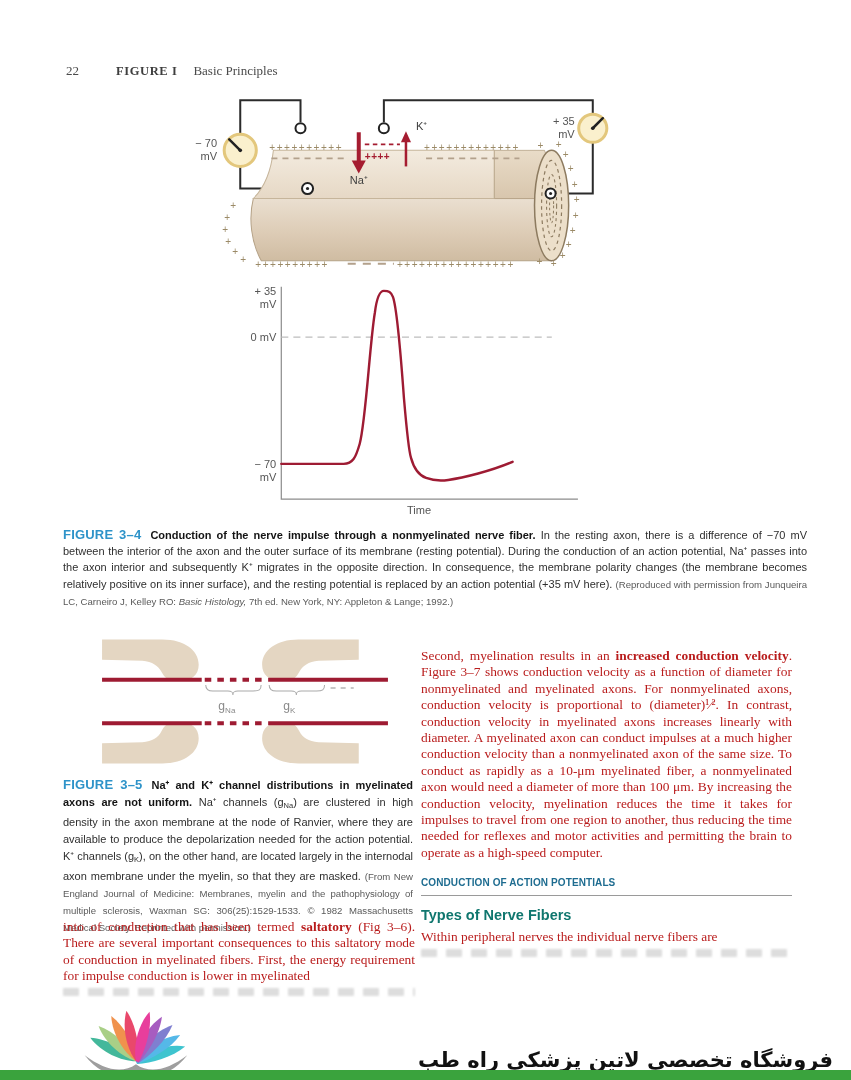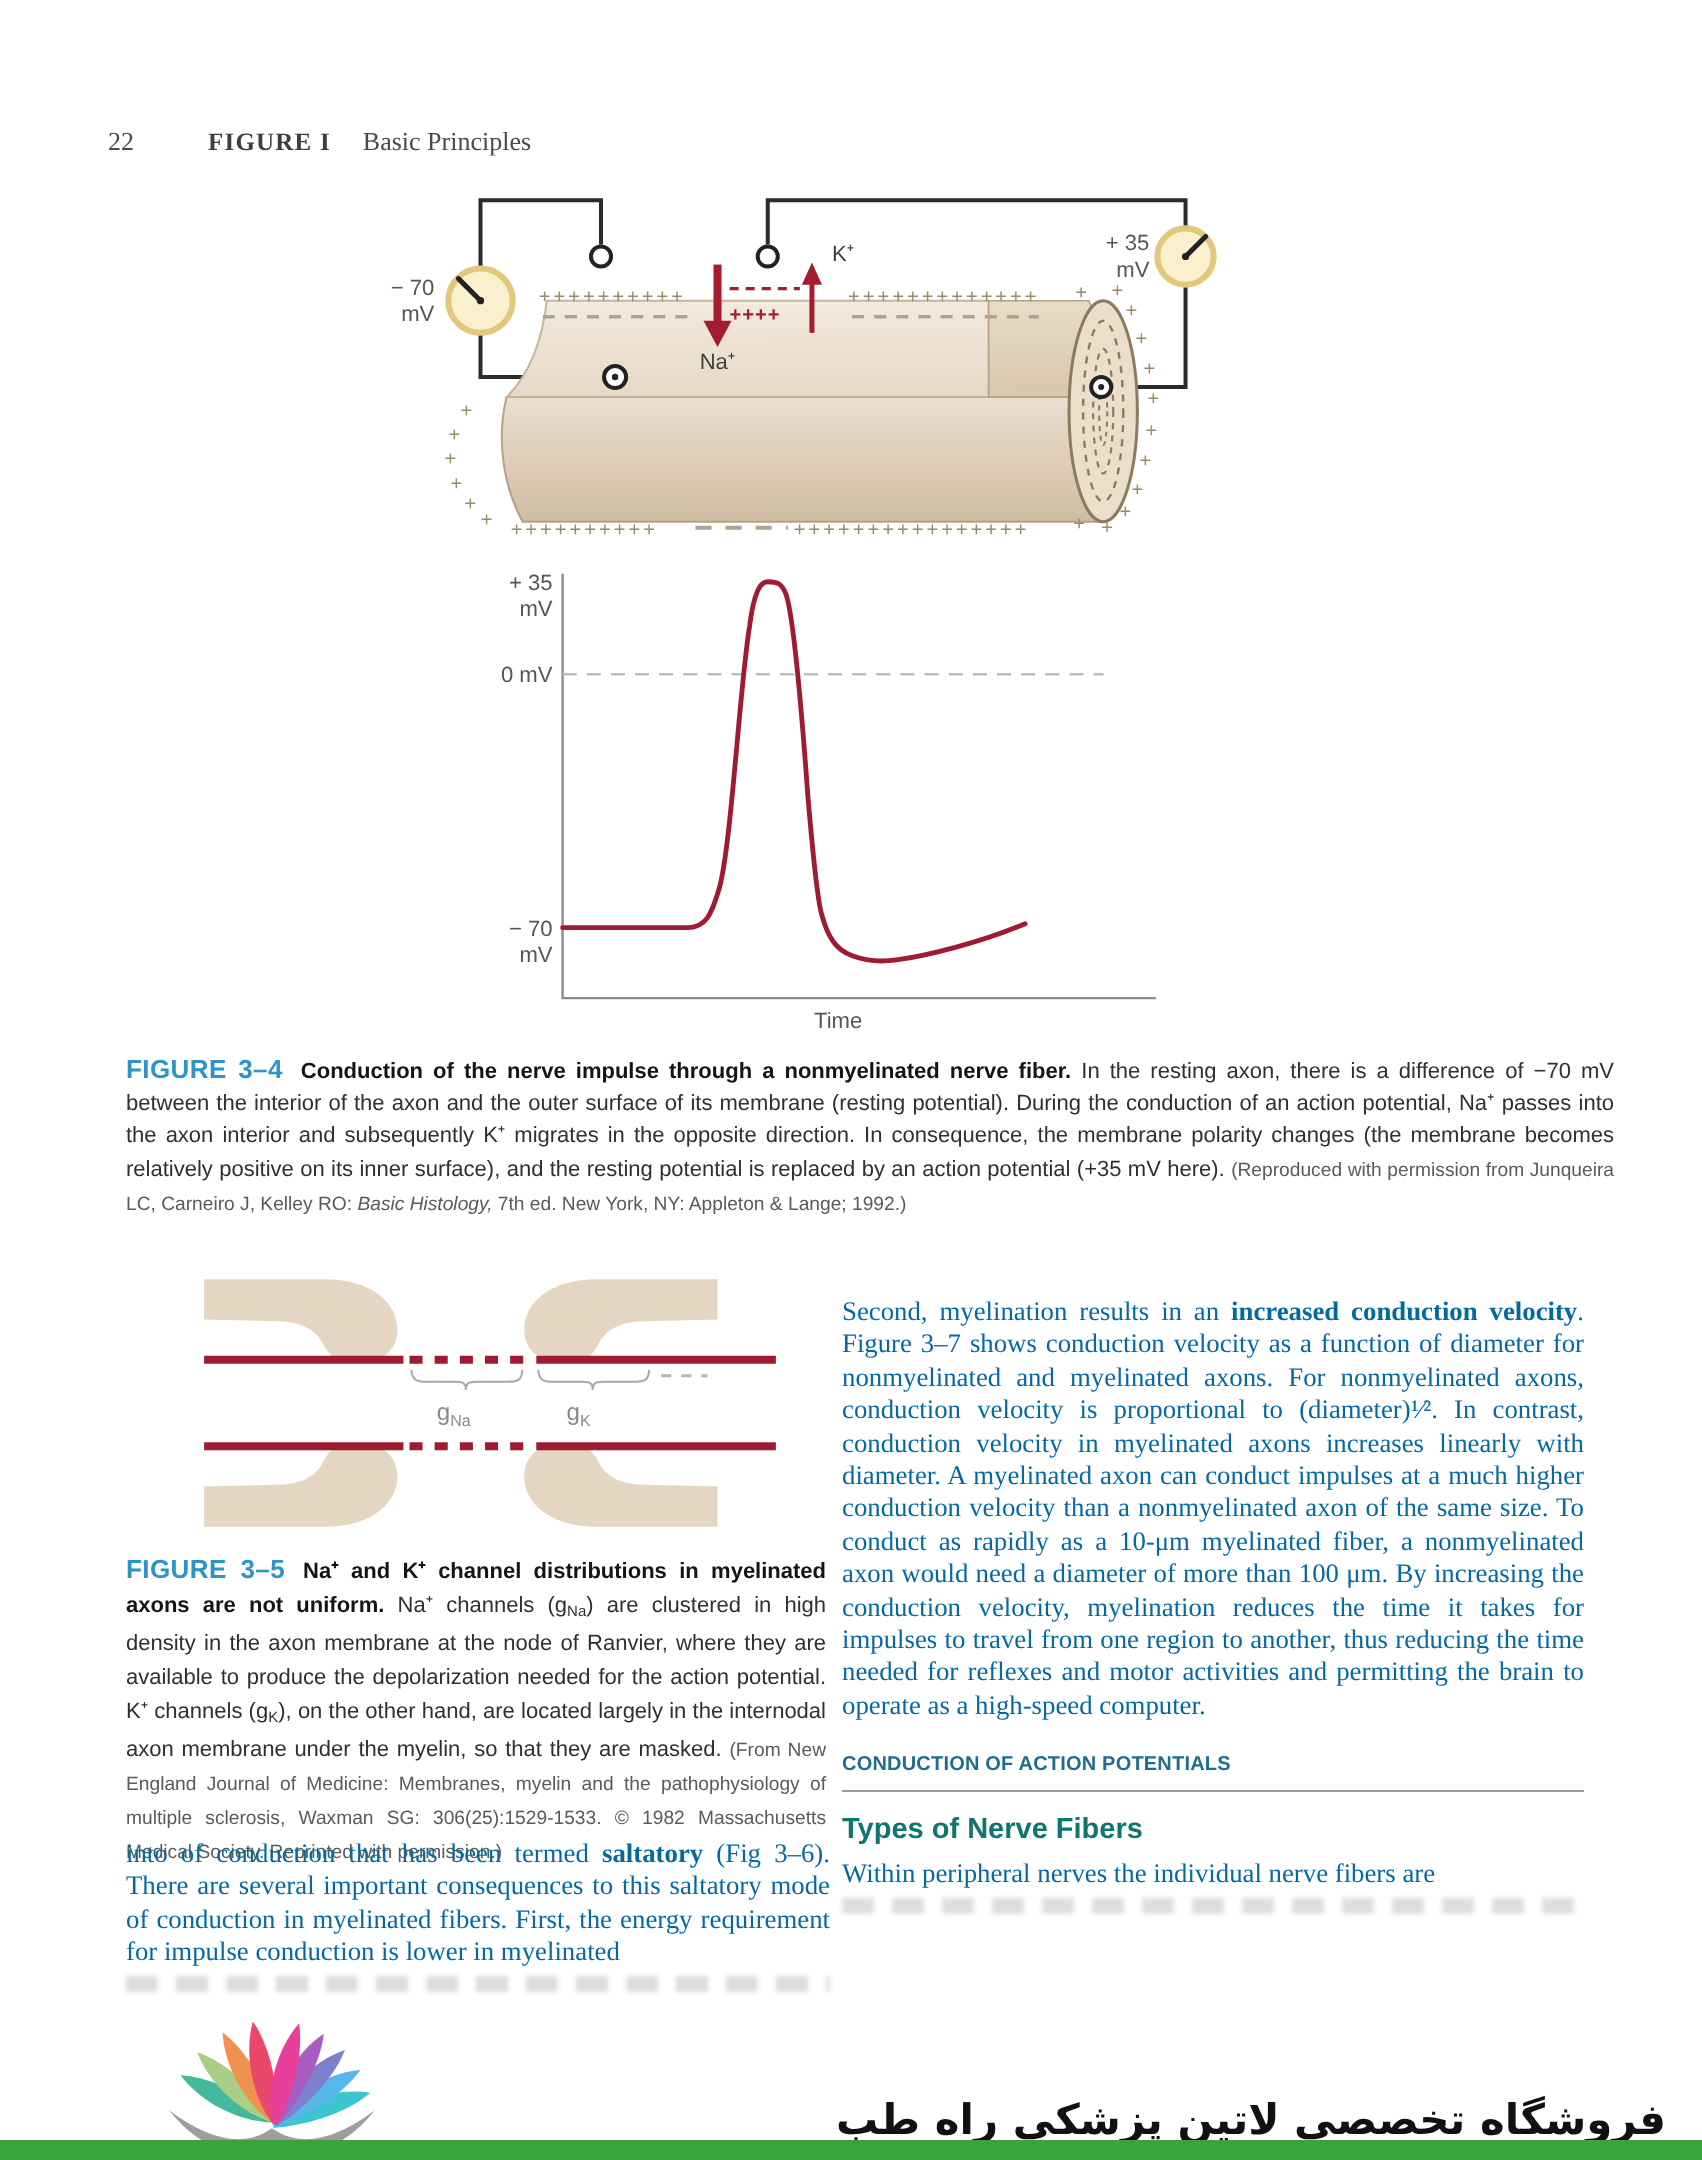--- a/index.html
+++ b/index.html
@@ -1,38 +1,38 @@
 <!DOCTYPE html>
 <html><head>
 <meta charset="utf-8">
 <style>
   html,body{margin:0;padding:0;background:#e9e9e9;}
   .page{position:relative;width:851px;height:1080px;background:#ffffff;margin:0 auto;overflow:hidden;
         font-family:"Liberation Serif",serif;color:#3c3c3c;}
   
-  .hdr{position:absolute;top:50px;left:54px;display:flex;align-items:baseline;font-size:13px;color:#4a4a4a;}
+  .hdr{position:absolute;top:50px;left:66px;display:flex;align-items:baseline;font-size:13px;color:#4a4a4a;}
   .hdr .num{width:50px;}
   .hdr .sec{font-weight:bold;letter-spacing:.6px;font-size:12.5px;color:#3e3e3e;margin-right:16px;}
   .hdr .ttl{font-size:13px;color:#4a4a4a;margin-top:13px;}
   
   .axon-svg{position:absolute;left:183px;top:92px;}
   .graph-svg{position:absolute;left:228px;top:282px;}
   .fig35-svg{position:absolute;left:94px;top:637px;}
   .sanslab{font-family:"Liberation Sans",sans-serif;}
   
   .cap{position:absolute;font-family:"Liberation Sans",sans-serif;font-size:11px;line-height:16.2px;
        color:#2f2f2f;text-align:justify;}
   .cap34{left:63px;top:527px;width:744px;}
   .cap35{left:63px;top:776px;width:350px;line-height:17px;}
   .figlabel{color:#2e93c9;font-weight:bold;font-size:13px;margin-right:9px;letter-spacing:.2px;}
   .capbold{font-weight:bold;color:#141414;}
   .capsrc{font-size:9.6px;color:#5a5a5a;}
   .cap .sub{font-size:7.5px;vertical-align:-2px;}
   
-  .bodytext{font-size:13.4px;line-height:16.4px;text-align:justify;color:#0369a1;}
+  .bodytext{font-size:13.4px;line-height:16.4px;text-align:justify;color:#b91c1c;}
   .leftpara{position:absolute;left:63px;top:919px;width:352px;}
   .rightcol{position:absolute;left:421px;top:648px;width:371px;}
   .rightcol p{margin:0;}
   .fade{height:8px;margin-top:3px;opacity:.5;filter:blur(1px);
         background:repeating-linear-gradient(90deg,#bdbdbd 0 16px,transparent 16px 25px);}
   .h2{font-family:"Liberation Sans",sans-serif;font-weight:bold;font-size:10px;color:#1e6c90;
       margin:16px 0 0 0;padding-bottom:7px;border-bottom:1.5px solid #9a9a9a;letter-spacing:.1px;}
   .h3{font-family:"Liberation Sans",sans-serif;font-weight:bold;font-size:14.5px;color:#0f766e;margin:11px 0 6px 0;}
   
   .logo{position:absolute;left:72px;top:1002px;}

